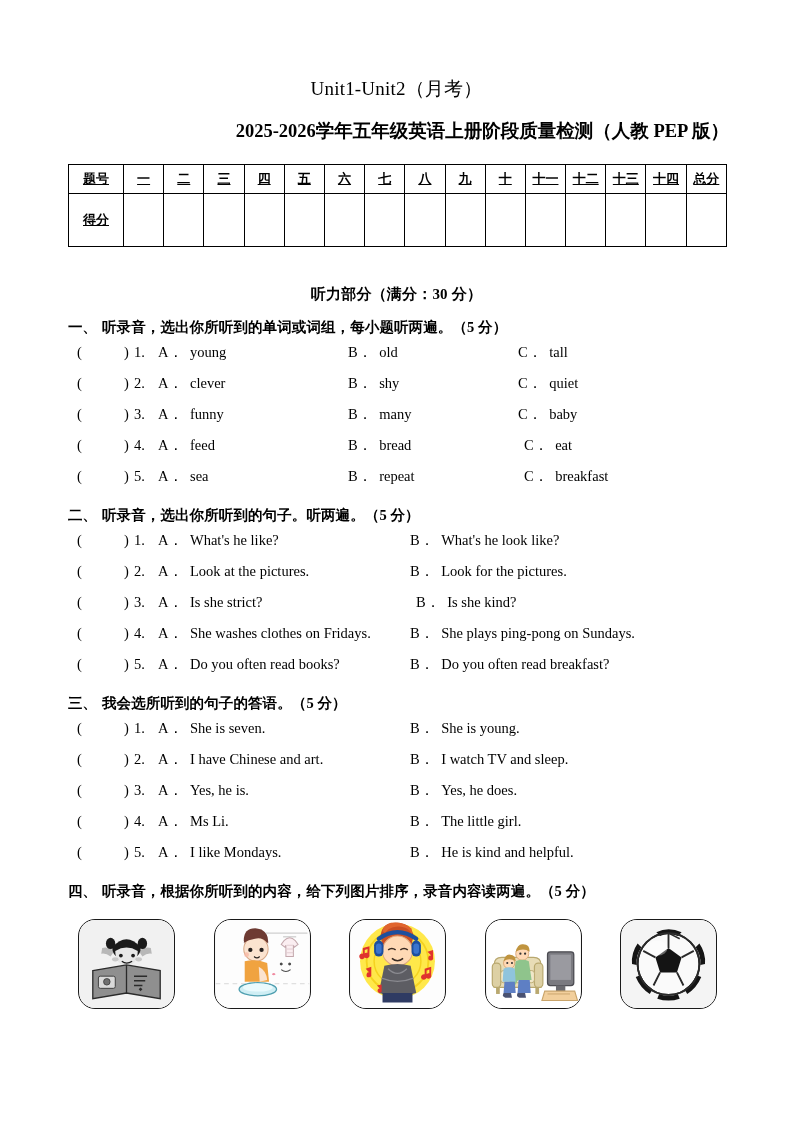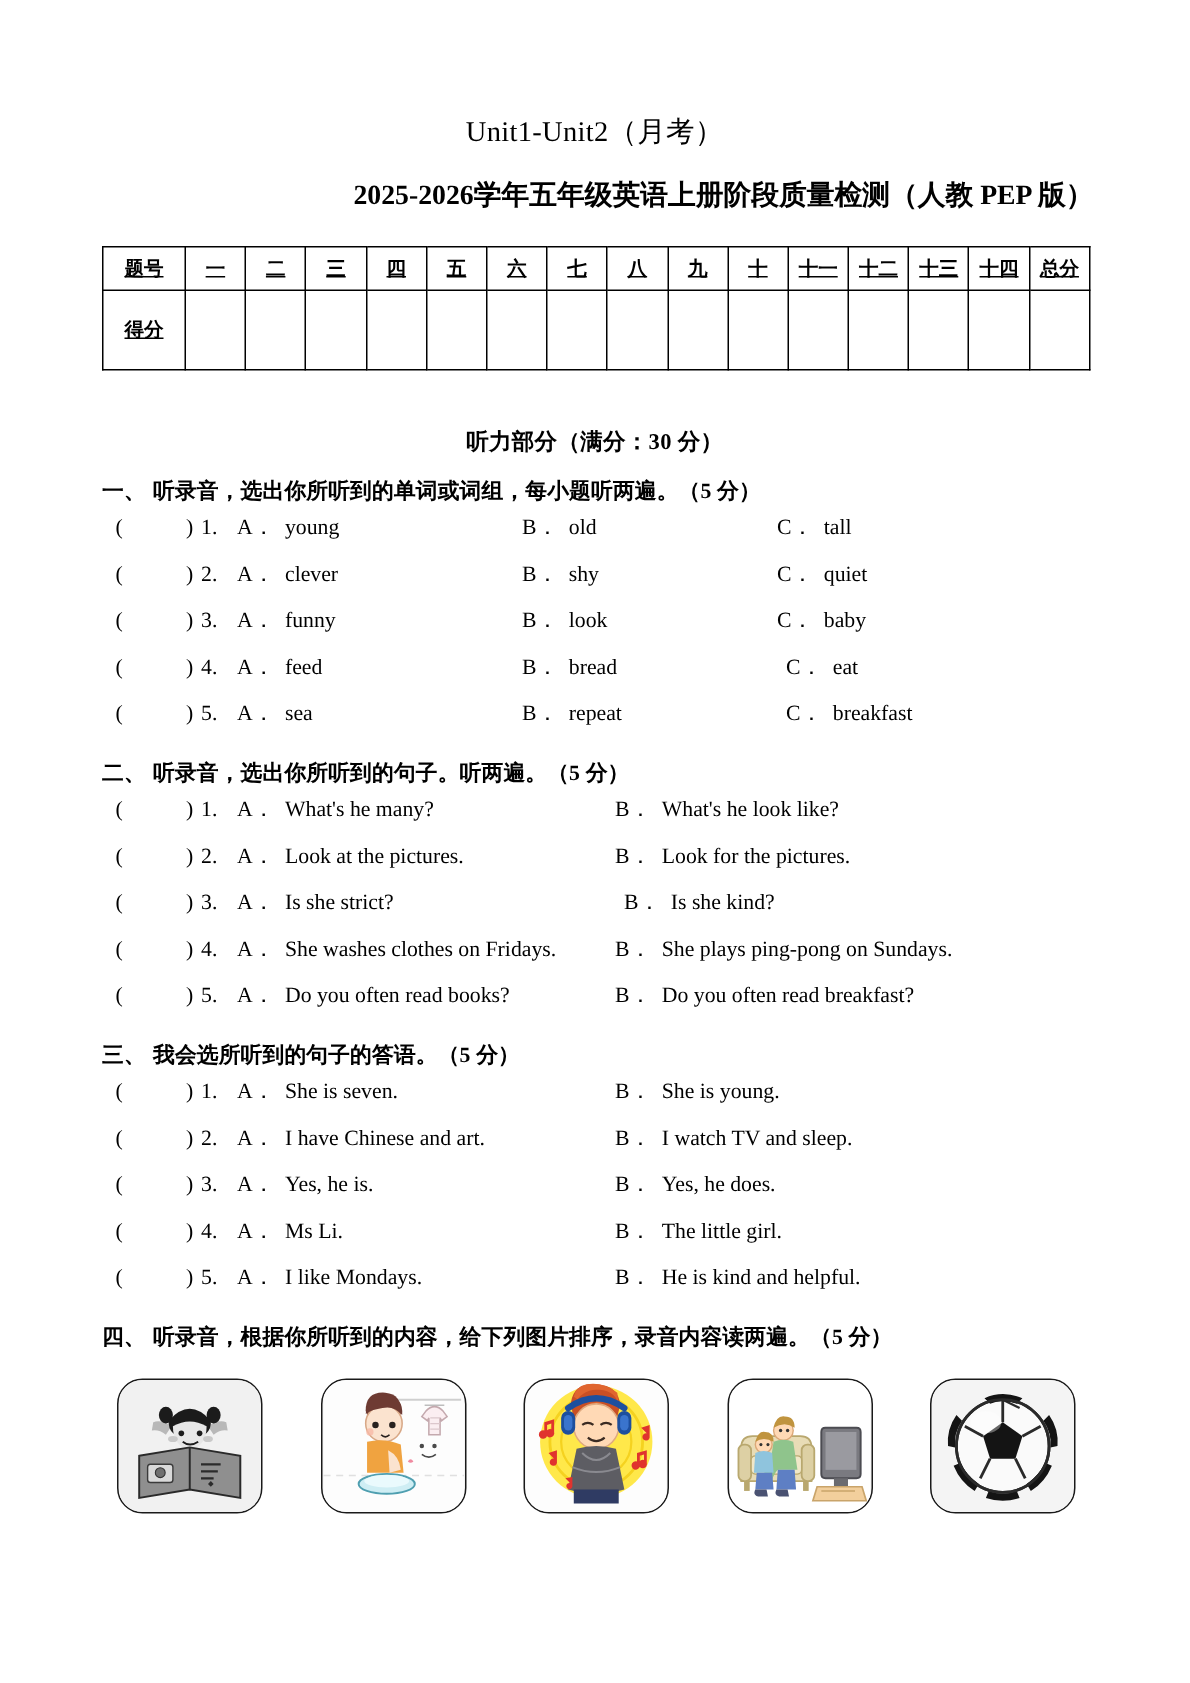--- a/index.html
+++ b/index.html
@@ -218,21 +218,21 @@
       <span class="qnum">2.</span>
       <span class="opt opt-a"><span class="letter">A．</span><span>clever</span></span>
       <span class="opt opt-b"><span class="letter">B．</span><span>shy</span></span>
       <span class="opt opt-c"><span class="letter">C．</span><span>quiet</span></span>
     </div>
     <div class="qrow">
       <span class="paren">(</span>
       <span class="paren-close">)</span>
       <span class="qnum">3.</span>
       <span class="opt opt-a"><span class="letter">A．</span><span>funny</span></span>
-      <span class="opt opt-b"><span class="letter">B．</span><span>look</span></span>
+      <span class="opt opt-b"><span class="letter">B．</span><span>many</span></span>
       <span class="opt opt-c"><span class="letter">C．</span><span>baby</span></span>
     </div>
     <div class="qrow">
       <span class="paren">(</span>
       <span class="paren-close">)</span>
       <span class="qnum">4.</span>
       <span class="opt opt-a"><span class="letter">A．</span><span>feed</span></span>
       <span class="opt opt-b"><span class="letter">B．</span><span>bread</span></span>
       <span class="opt opt-c" style="left:440px"><span class="letter">C．</span><span>eat</span></span>
     </div>
@@ -247,21 +247,21 @@
   </div>
 
   <div class="section-head">
     <span class="num">二、</span><span>听录音，选出你所听到的句子。听两遍。（5 分）</span>
   </div>
   <div class="qlist sec2">
     <div class="qrow">
       <span class="paren">(</span>
       <span class="paren-close">)</span>
       <span class="qnum">1.</span>
-      <span class="opt opt-a"><span class="letter">A．</span><span>What's he many?</span></span>
+      <span class="opt opt-a"><span class="letter">A．</span><span>What's he like?</span></span>
       <span class="opt opt-b"><span class="letter">B．</span><span>What's he look like?</span></span>
     </div>
     <div class="qrow">
       <span class="paren">(</span>
       <span class="paren-close">)</span>
       <span class="qnum">2.</span>
       <span class="opt opt-a"><span class="letter">A．</span><span>Look at the pictures.</span></span>
       <span class="opt opt-b"><span class="letter">B．</span><span>Look for the pictures.</span></span>
     </div>
     <div class="qrow">

